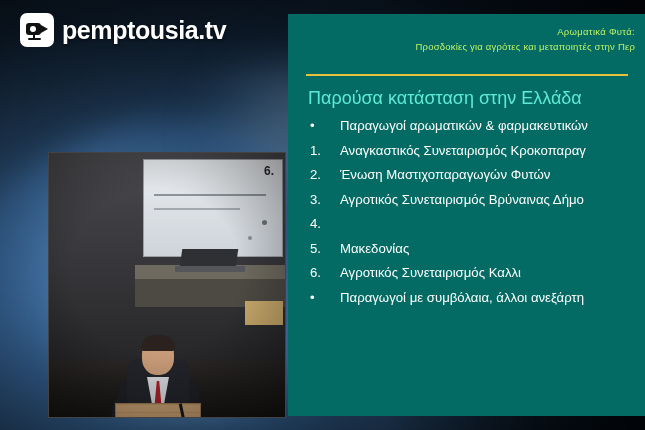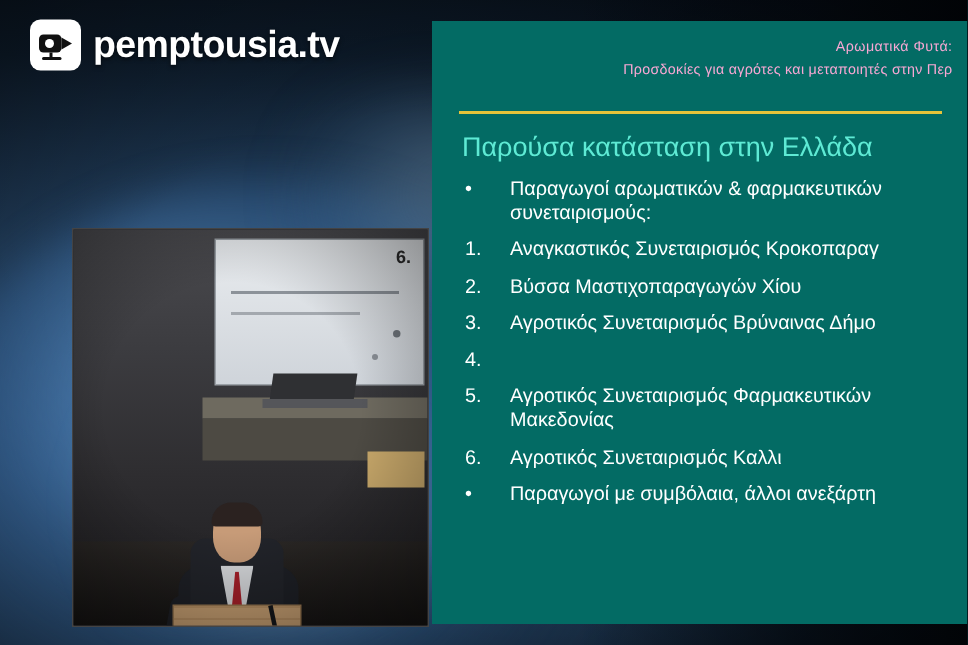--- a/index.html
+++ b/index.html
@@ -359,21 +359,21 @@
     width: 357px;
     height: 402px;
     background: #036b64;
     overflow: hidden;
   }
   .slide-header {
     position: relative;
     height: 52px;
     padding: 6px 10px 0 0;
     text-align: right;
-    color: #f9a8d4;
+    color: #bef264;
   }
   .slide-header .hline1 {
     font-size: 9.5px;
     letter-spacing: 0.3px;
     margin-top: 6px;
     white-space: nowrap;
     overflow: hidden;
   }
   .slide-header .hline2 {
     font-size: 9.5px;
@@ -490,47 +490,45 @@
     </div>
     <div class="slide-rule"></div>
     <div class="slide-title">Παρούσα κατάσταση στην Ελλάδα</div>
 
     <div class="slide-body">
 
       <div class="li">
         <div class="marker">•</div>
         <div class="txt">
           <span class="wrap2">Παραγωγοί αρωματικών &amp; φαρμακευτικών</span>
-          <span class="wrap2">συνεταιρισμούς:</span>
         </div>
       </div>
 
       <div class="li">
         <div class="marker">1.</div>
         <div class="txt">Αναγκαστικός Συνεταιρισμός Κροκοπαραγ</div>
       </div>
 
       <div class="li">
         <div class="marker">2.</div>
-        <div class="txt">Βύσσα Μαστιχοπαραγωγών Χίου</div>
+        <div class="txt">Ένωση Μαστιχοπαραγωγών Φυτών</div>
       </div>
 
       <div class="li">
         <div class="marker">3.</div>
         <div class="txt">Αγροτικός Συνεταιρισμός Βρύναινας Δήμο</div>
       </div>
 
       <div class="li">
         <div class="marker">4.</div>
       </div>
 
       <div class="li">
         <div class="marker">5.</div>
         <div class="txt">
-          <span class="wrap2">Αγροτικός   Συνεταιρισμός   Φαρμακευτικών</span>
           <span class="wrap2">Μακεδονίας</span>
         </div>
       </div>
 
       <div class="li">
         <div class="marker">6.</div>
         <div class="txt">
           <span class="wrap2">Αγροτικός        Συνεταιρισμός        Καλλι</span>
         </div>
       </div>

